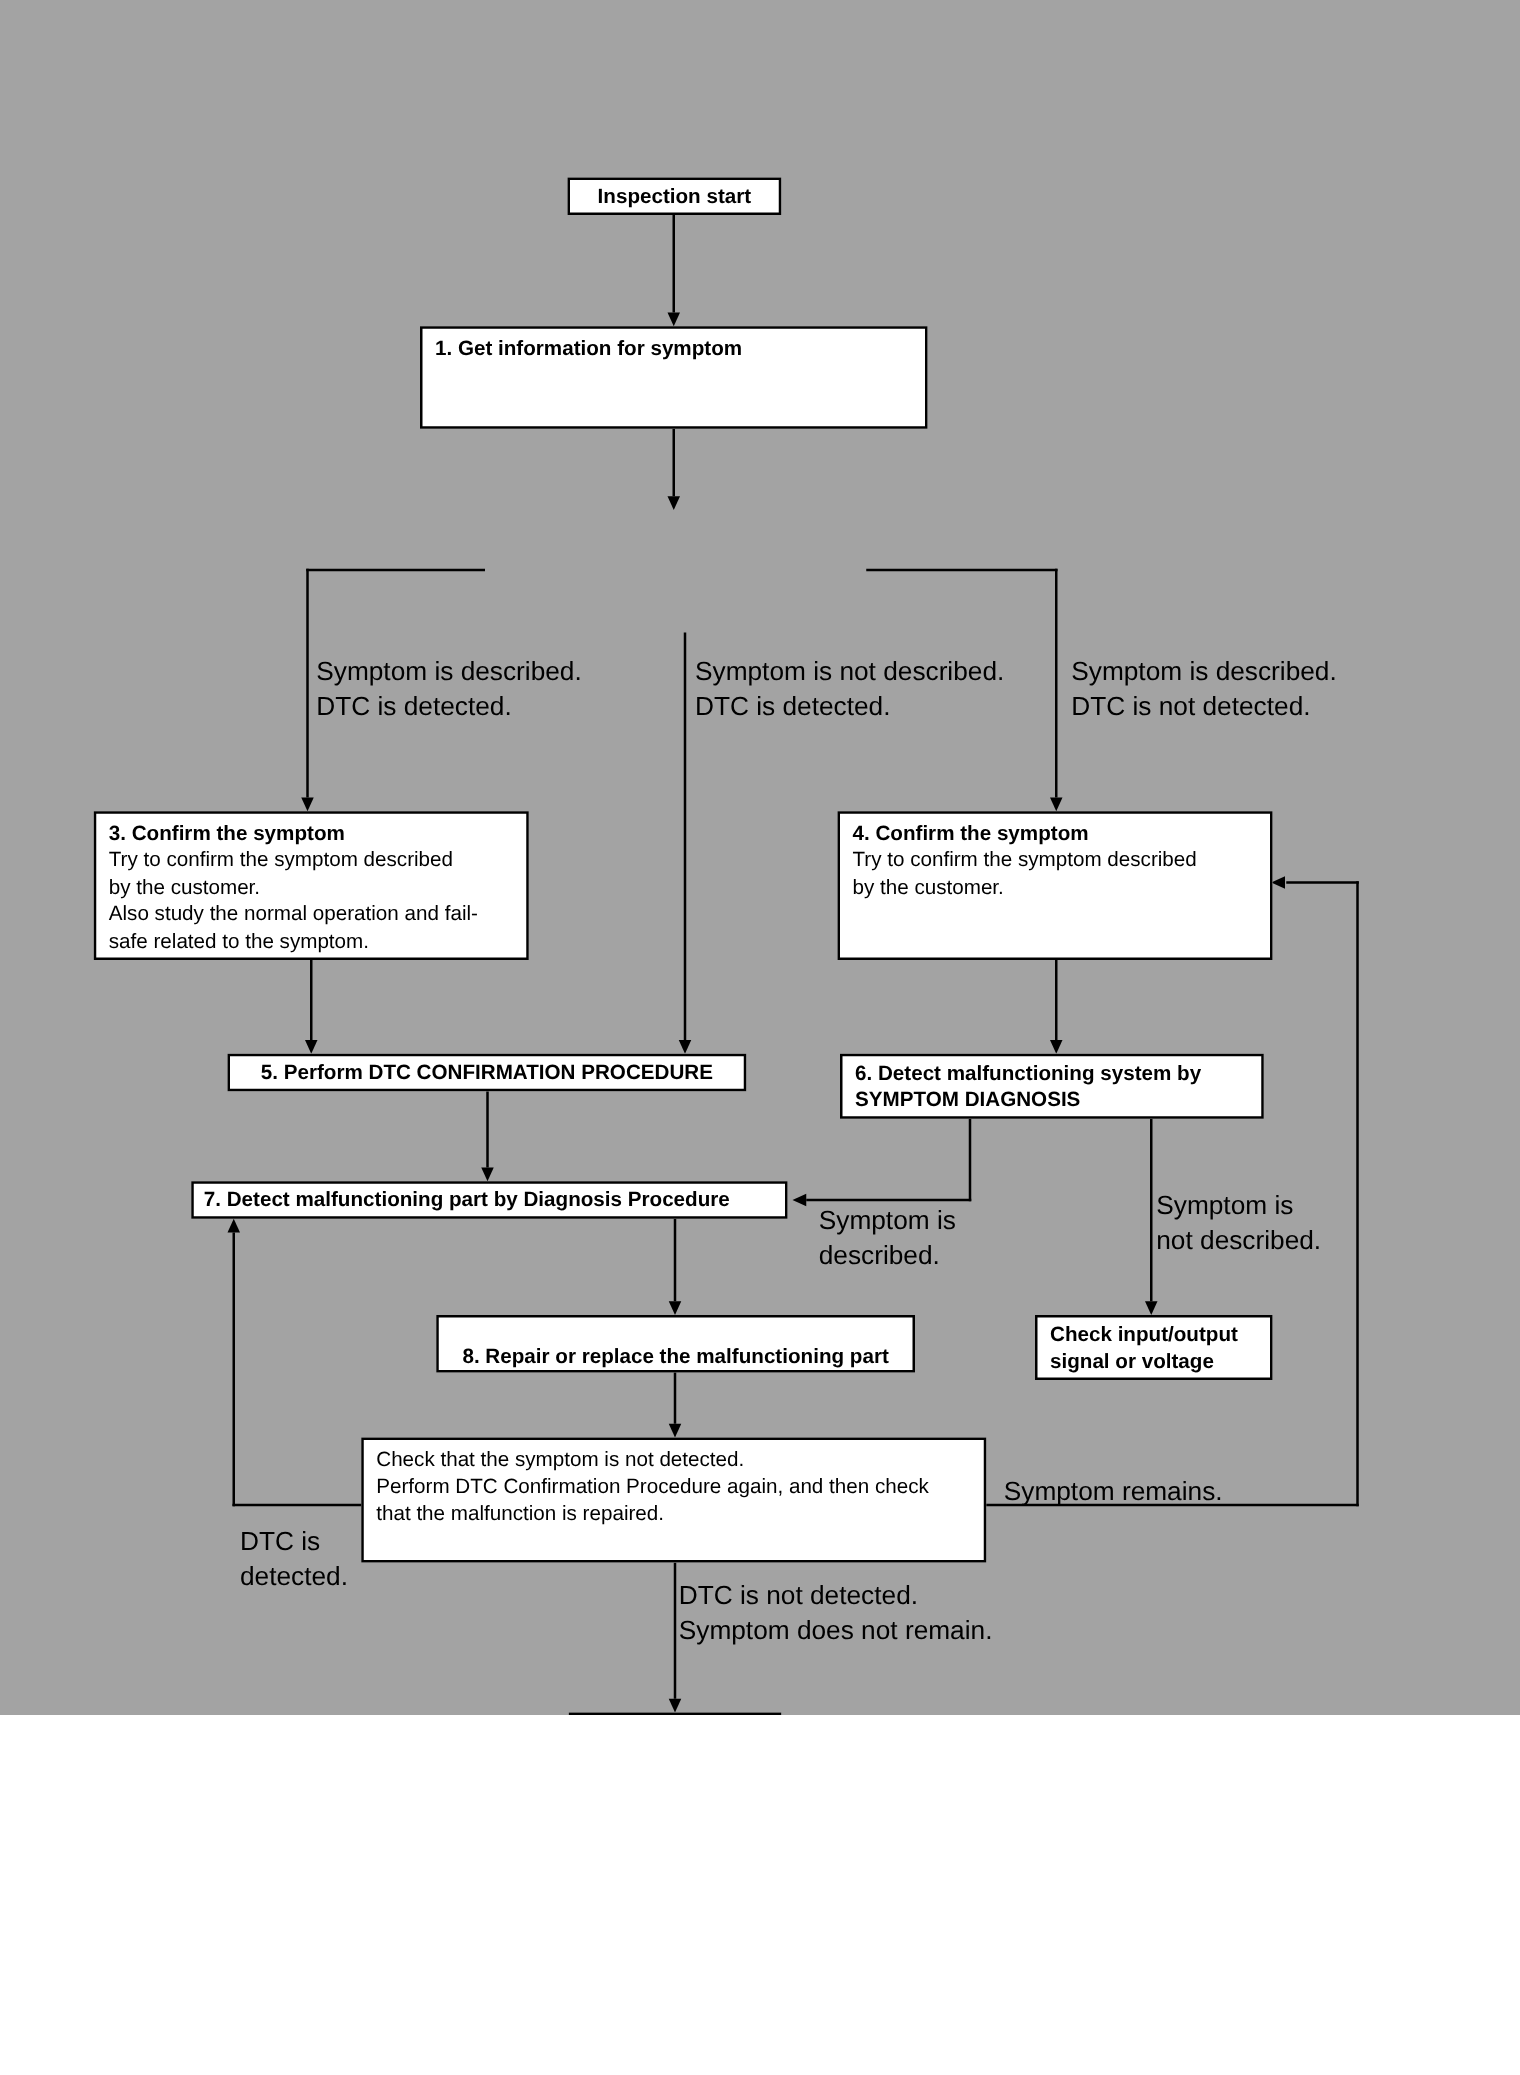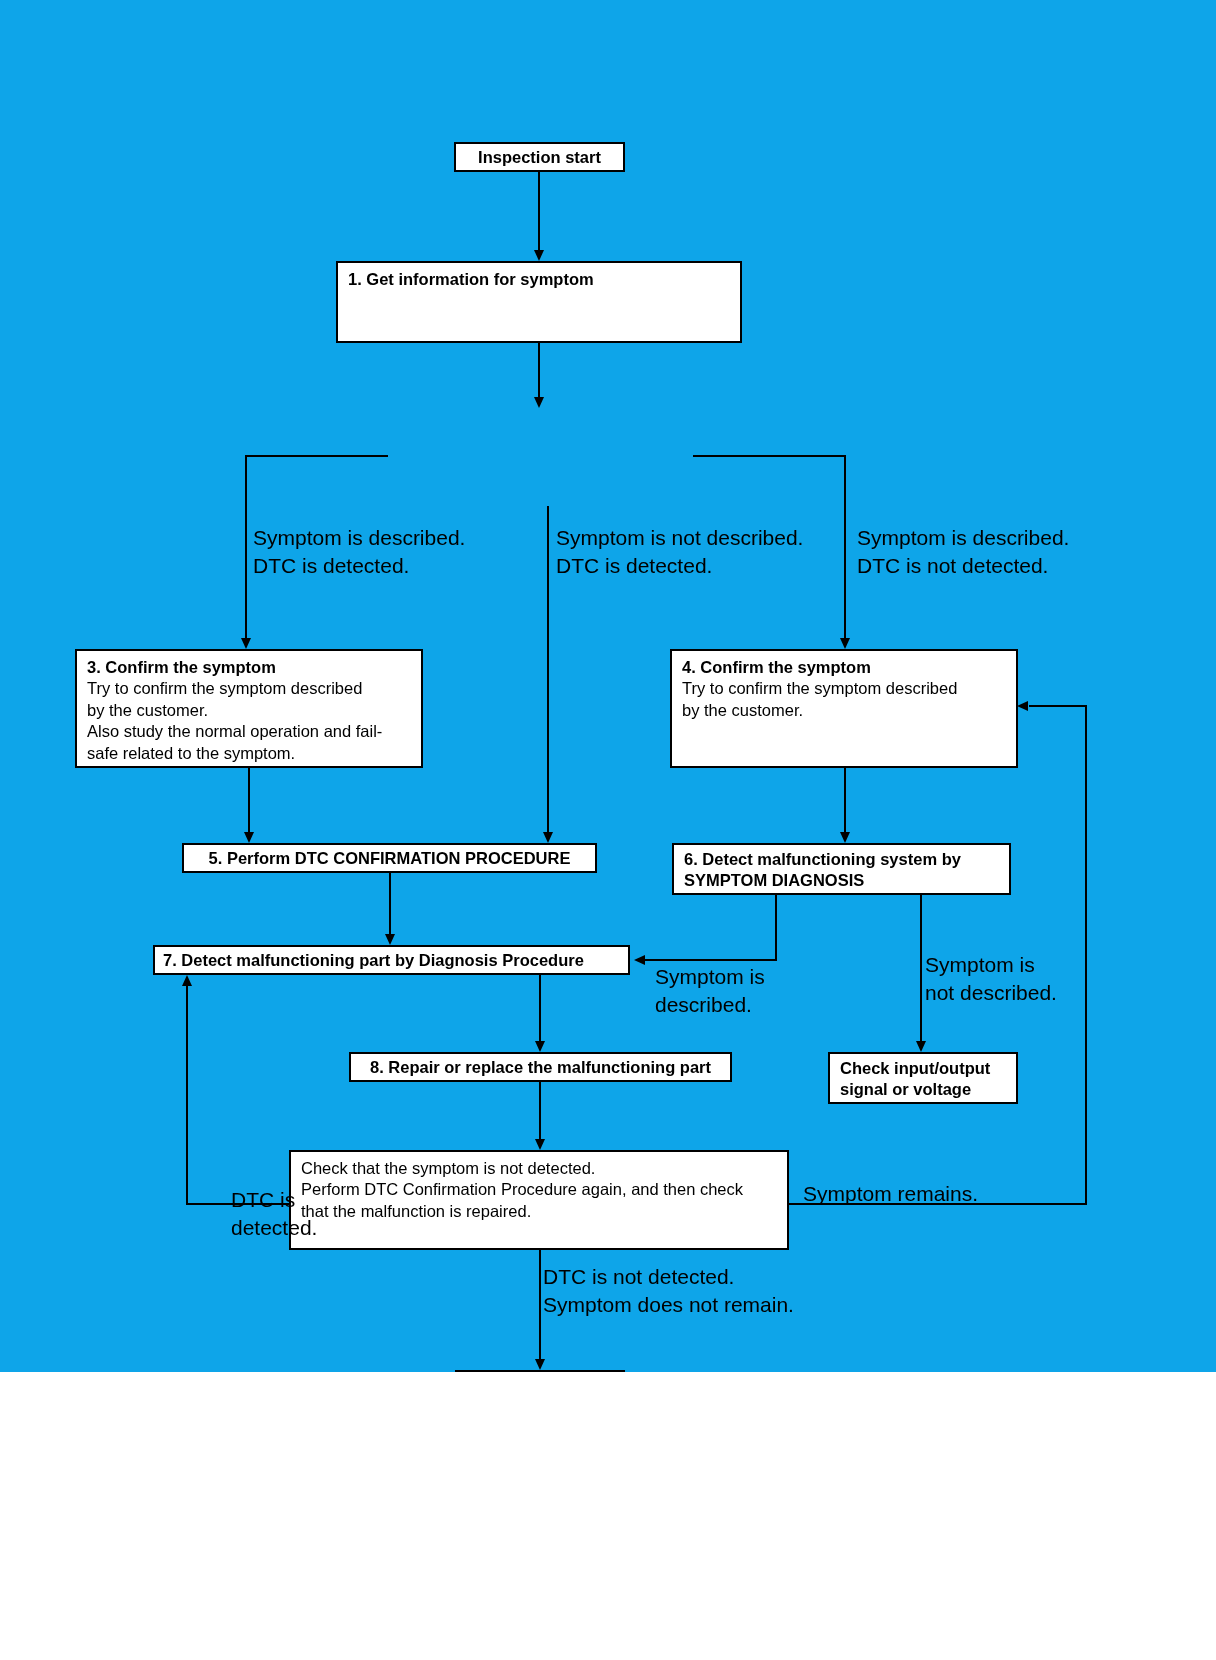--- a/index.html
+++ b/index.html
@@ -8,21 +8,21 @@
     background: #ffffff;
   }
   body {
     font-family: "Liberation Sans", sans-serif;
     color: #000000;
   }
   #canvas {
     position: relative;
     width: 1216px;
     height: 1372px;
-    background: #0ea5e9;
+    background: #a3a3a3;
     overflow: hidden;
   }
   .node {
     position: absolute;
     border: 2px solid #000000;
     background: #ffffff;
     box-sizing: border-box;
     padding: 6px 10px 8px 10px;
     line-height: 1.30;
     font-size: 16.5px;
@@ -116,21 +116,21 @@
 
   <div class="node bold-all" style="left:672px; top:843px; width:339px; height:52px; padding:4px 10px;">
     <span class="t">6. Detect malfunctioning system by</span>
     <span class="b">SYMPTOM DIAGNOSIS</span>
   </div>
 
   <div class="node" style="left:153px; top:945px; width:477px; height:30px; padding:3px 8px;">
     <span class="t">7. Detect malfunctioning part by Diagnosis Procedure</span>
   </div>
 
-  <div class="node center" style="left:349px; top:1052px; width:383px; height:30px; padding:3px 8px;">
+  <div class="node center" style="left:349px; top:1052px; width:383px; height:30px; padding:21px 8px;">
     <span class="t">8. Repair or replace the malfunctioning part</span>
   </div>
 
   <div class="node" style="left:289px; top:1150px; width:500px; height:100px;">
     <span class="b">Check that the symptom is not detected.
 Perform DTC Confirmation Procedure again, and then check
 that the malfunction is repaired.</span>
   </div>
 
   <div class="node bold-all" style="left:828px; top:1052px; width:190px; height:52px; padding:4px 10px;">
@@ -150,21 +150,21 @@
 
   <div class="label" style="left:857px; top:524px;">Symptom is described.
 DTC is not detected.</div>
 
   <div class="label" style="left:655px; top:963px;">Symptom is
 described.</div>
 
   <div class="label" style="left:925px; top:951px;">Symptom is
 not described.</div>
 
-  <div class="label" style="left:192px; top:1186px;margin-left:39px;">DTC is
+  <div class="label" style="left:192px; top:1220px;">DTC is
 detected.</div>
 
   <div class="label" style="left:803px; top:1180px;">Symptom remains.</div>
 
   <div class="label" style="left:543px; top:1263px;">DTC is not detected.
 Symptom does not remain.</div>
 
   <div class="vline" style="left:538px; top:172px; height:78px;"></div>
   <div class="arrow-d" style="left:534px; top:250px;"></div>
 

